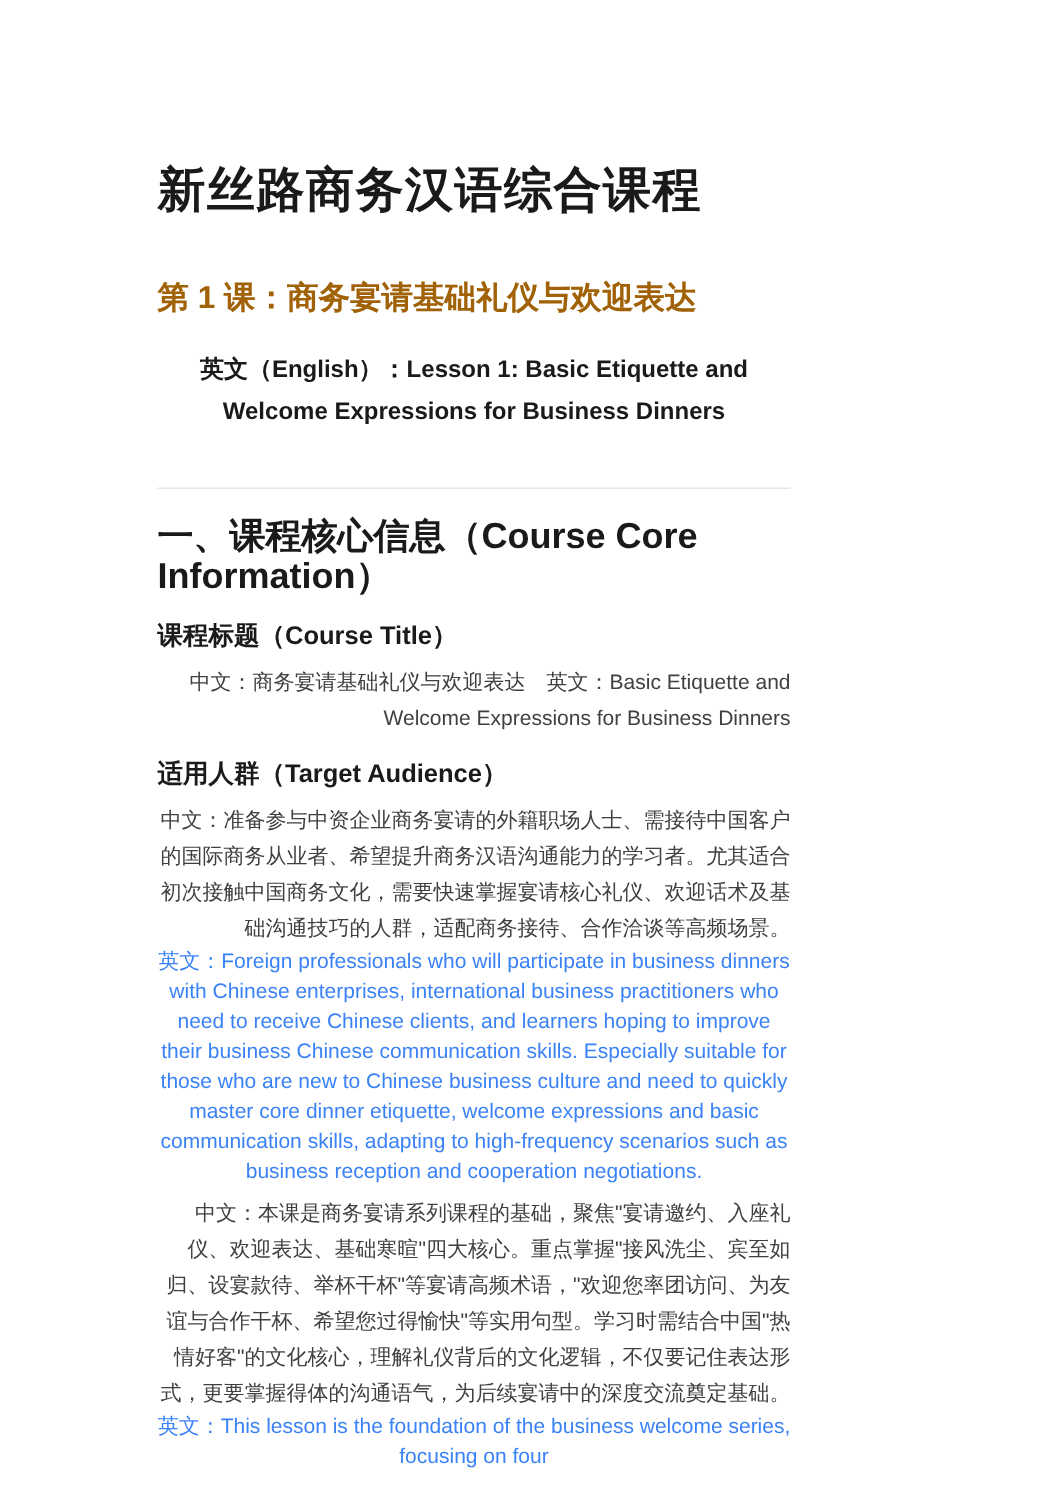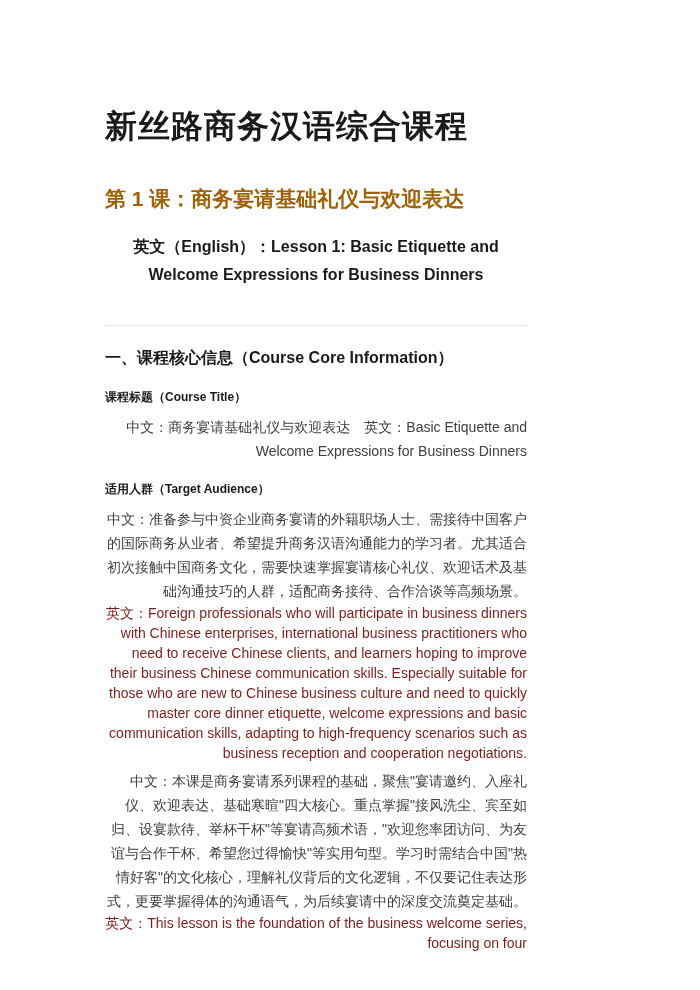--- a/index.html
+++ b/index.html
@@ -45,45 +45,45 @@
     text-align: center;
   }
   hr.divider {
     border: none;
     border-top: 1px solid #e6e6e6;
     margin: 36px 0 0 0;
     height: 0;
   }
   h2.section-heading {
     margin: 18px 0 0 0;
-    font-size: 16px;
+    font-size: 24px;
     line-height: 27px;
     font-weight: 700;
     color: #1a1a1a;
   }
   h3.sub-heading {
     margin: 14px 0 0 0;
-    font-size: 12px;
+    font-size: 17px;
     line-height: 24px;
     font-weight: 700;
     color: #1a1a1a;
   }
   p.body-cn {
     margin: 6px 0 0 0;
     font-size: 14px;
     line-height: 24px;
     color: #404040;
     text-align: right;
   }
   p.body-en {
     margin: 0;
     font-size: 14px;
     line-height: 20px;
-    color: #7f1d1d;
-    text-align: right;
+    color: #3b82f6;
+    text-align: center;
   }
 </style>
 </head>
 <body>
 
 <div class="page">
 
   <h1 class="doc-title">新丝路商务汉语综合课程</h1>
 
   <h2 class="lesson-heading">第 1 课：商务宴请基础礼仪与欢迎表达</h2>

